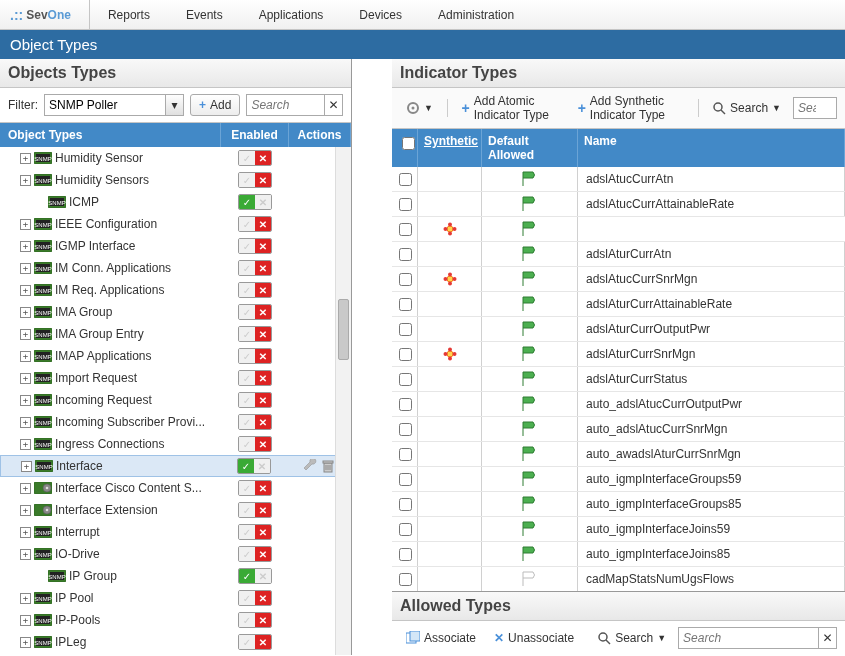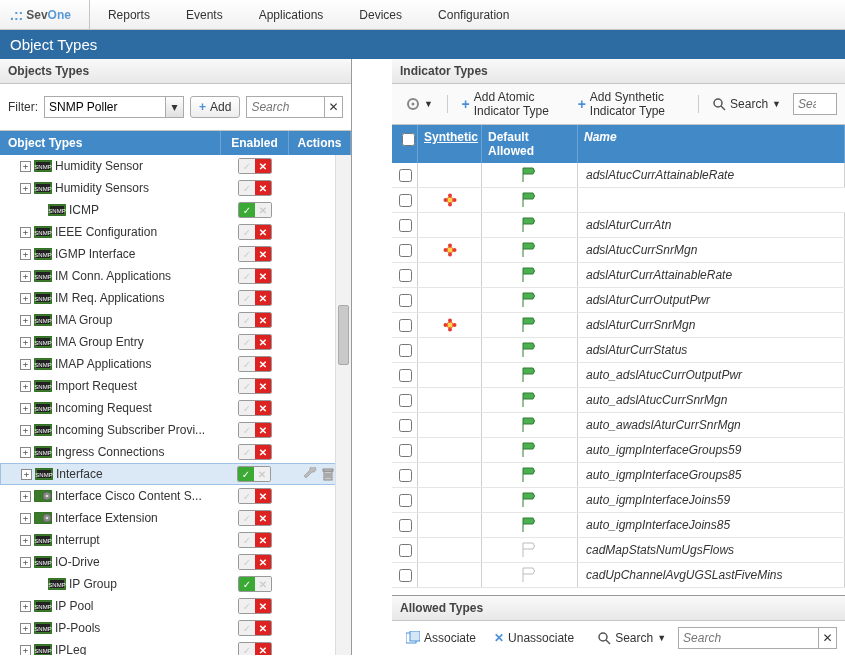--- a/index.html
+++ b/index.html
@@ -6,22 +6,22 @@
   body { margin: 0; font-family: Arial, Helvetica, sans-serif; font-size: 12px; color: #333; background: #fff; }
   .top-bar { display: flex; align-items: center; height: 30px; border-bottom: 1px solid #c5c5c5; background: linear-gradient(#ffffff,#f0f0f0); }
   .logo { display:flex; align-items:center; padding: 0 18px 0 10px; border-right: 1px solid #c5c5c5; height:100%; font-weight:bold; color:#555; }
   .logo .dots { color:#5b9bd5; margin-right:3px; font-size:14px; }
   .logo .one { color:#5b9bd5; }
   .menu-item { padding: 0 18px; color:#333; height:100%; display:flex; align-items:center; cursor:pointer; }
   .title-bar { background:#2d6ca2; color:#fff; padding: 6px 10px; font-size:15px; }
   .main-split { display:flex; height: calc(656px - 30px - 30px); }
   .left-panel { width: 352px; border-right:1px solid #999; display:flex; flex-direction:column; position:relative; }
   .right-panel { flex:1; display:flex; flex-direction:column;margin-left:40px; }
-  .panel-title { background:linear-gradient(#f9f9f9,#e8e8e8); border-bottom:1px solid #c5c5c5; padding:5px 8px; font-weight:bold; font-size:12px; color:#444; }
-  .filter-row { display:flex; align-items:center; gap:6px; padding:12px 8px; border-bottom:1px solid #c5c5c5; }
+  .panel-title { background:linear-gradient(#f9f9f9,#e8e8e8); border-bottom:1px solid #c5c5c5; padding:5px 8px; font-weight:bold; font-size:16px; color:#444; }
+  .filter-row { display:flex; align-items:center; gap:6px; padding:6px 8px; border-bottom:1px solid #c5c5c5; }
   .filter-row label { font-size:12px; }
   .combo { position:relative; }
   .combo input { width:140px; height:22px; padding:2px 20px 2px 4px; border:1px solid #aaa; font-size:12px; }
   .combo .arrow { position:absolute; right:1px; top:1px; width:18px; height:20px; background:linear-gradient(#fefefe,#e0e0e0); border-left:1px solid #aaa; display:flex; align-items:center; justify-content:center; }
   .btn { border:1px solid #aaa; background:linear-gradient(#fff,#ededed); padding:2px 8px; height:22px; display:inline-flex; align-items:center; gap:4px; cursor:pointer; font-size:12px; border-radius:3px; }
   .btn .plus { color:#4a90d9; font-weight:bold; }
   .search-box { position:relative; flex:1; }
   .search-box input { width:100%; height:22px; padding:2px 20px 2px 4px; border:1px solid #aaa; font-size:12px; font-style:italic; color:#888; }
   .search-box .x { position:absolute; right:1px; top:1px; width:18px; height:20px; display:flex; align-items:center; justify-content:center; border-left:1px solid #aaa; cursor:pointer; }
   .grid-header { display:flex; background:#4289c7; color:#fff; font-weight:bold; font-size:12px; }
@@ -49,21 +49,21 @@
   .toolbar .sep { width:1px; height:18px; background:#ccc; margin: 0 2px; }
   .link-btn { display:inline-flex; align-items:center; gap:4px; padding:2px 6px; cursor:pointer; font-size:12px; color:#333; }
   .link-btn .plus { color:#4a90d9; font-weight:bold; font-size:14px; }
   .itable { flex:1; overflow:auto; position:relative; }
   .itable-header { display:flex; background:#4289c7; color:#fff; font-weight:bold; font-size:12px; position:sticky; top:0; }
   .itable-header > div, .irow > div { border-right:1px solid #d0d0d0; }
   .itable-header > div { border-right:1px solid #6ba4d6; padding:5px 6px; }
   .col-chk { width:26px; text-align:center; }
   .col-syn { width:64px; text-align:center;text-decoration:underline; }
   .col-def { width:96px; }
-  .col-iname { flex:1; padding-left:8px;font-style:italic; }
+  .col-iname { flex:1; padding-left:8px; }
   .irow { display:flex; height:25px; align-items:stretch; border-bottom:1px solid #e6e6e6; font-size:12px; }
   .irow .col-chk,.irow .col-syn,.irow .col-def {display:flex;align-items:center;justify-content:center;}
   .irow .col-iname {display:flex;align-items:center;}
   .bottom-section { border-top:1px solid #999; }
   .btoolbar { display:flex; align-items:center; gap:6px; padding:6px 8px; }
   .btoolbar .sbox { position:relative; flex:1; }
   .btoolbar .sbox input { width:100%; height:22px; padding:2px 20px 2px 4px; border:1px solid #aaa; font-size:12px; font-style:italic; color:#888; }
   .btoolbar .sbox .x { position:absolute; right:1px; top:1px; width:18px; height:20px; display:flex; align-items:center; justify-content:center; border-left:1px solid #aaa; cursor:pointer; }
 </style>
 </head>
@@ -123,21 +123,21 @@
   <div class="logo">
     <span class="dots">.::</span>
     <span>Sev</span>
       <span class="one">One</span>
   </div>
   <div id="top-menu-slot" style="display: flex; height: 100%;">
       <div class="menu-item">Reports</div>
       <div class="menu-item">Events</div>
       <div class="menu-item">Applications</div>
       <div class="menu-item">Devices</div>
-      <div class="menu-item">Configuration</div>
+      <div class="menu-item">Administration</div>
     </div>
 </div>
 
 <div class="title-bar">Object Types</div>
 
 <div class="main-split">
 
   <div class="left-panel">
     <div class="panel-title">Objects Types</div>
     <div class="filter-row">
@@ -629,20 +629,32 @@
           <div class="irow">
             <div class="col-chk">
               <input type="checkbox" style="">
             </div>
             <div class="col-syn"></div>
             <div class="col-def">
               <svg width="15" height="16">
                 <use href="#ic-flag-green"></use>
               </svg>
             </div>
+            <div class="col-iname">adslAtucCurrAtn</div>
+          </div>
+          <div class="irow">
+            <div class="col-chk">
+              <input type="checkbox" style="">
+            </div>
+            <div class="col-syn"></div>
+            <div class="col-def">
+              <svg width="15" height="16">
+                <use href="#ic-flag-green"></use>
+              </svg>
+            </div>
             <div class="col-iname">adslAtucCurrAttainableRate</div>
           </div>
           <div class="irow">
             <div class="col-chk">
               <input type="checkbox" style="">
             </div>
             <div class="col-syn">
               <svg width="14" height="14">
                 <use href="#ic-flower"></use>
               </svg>

